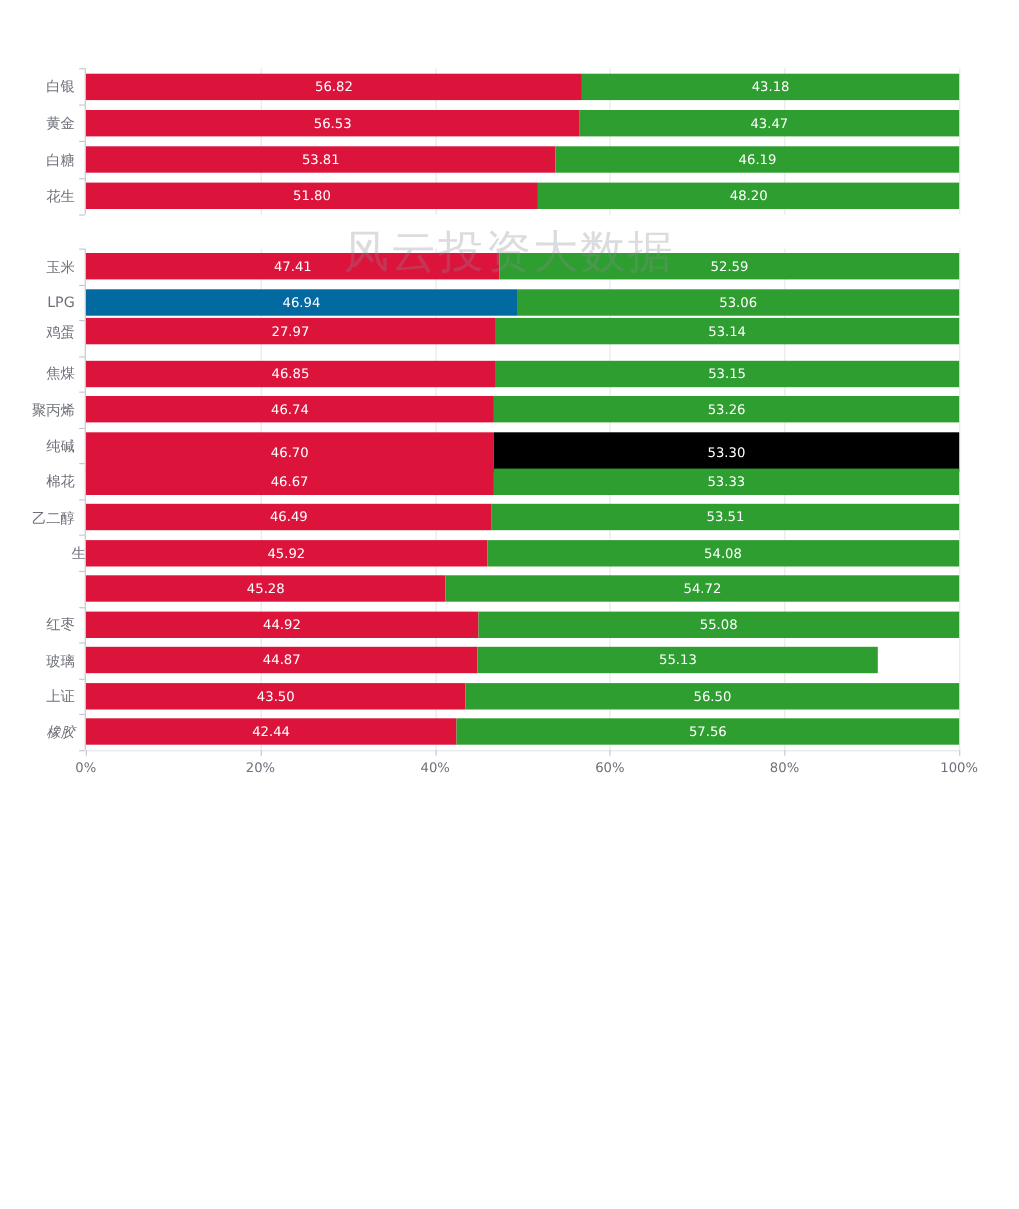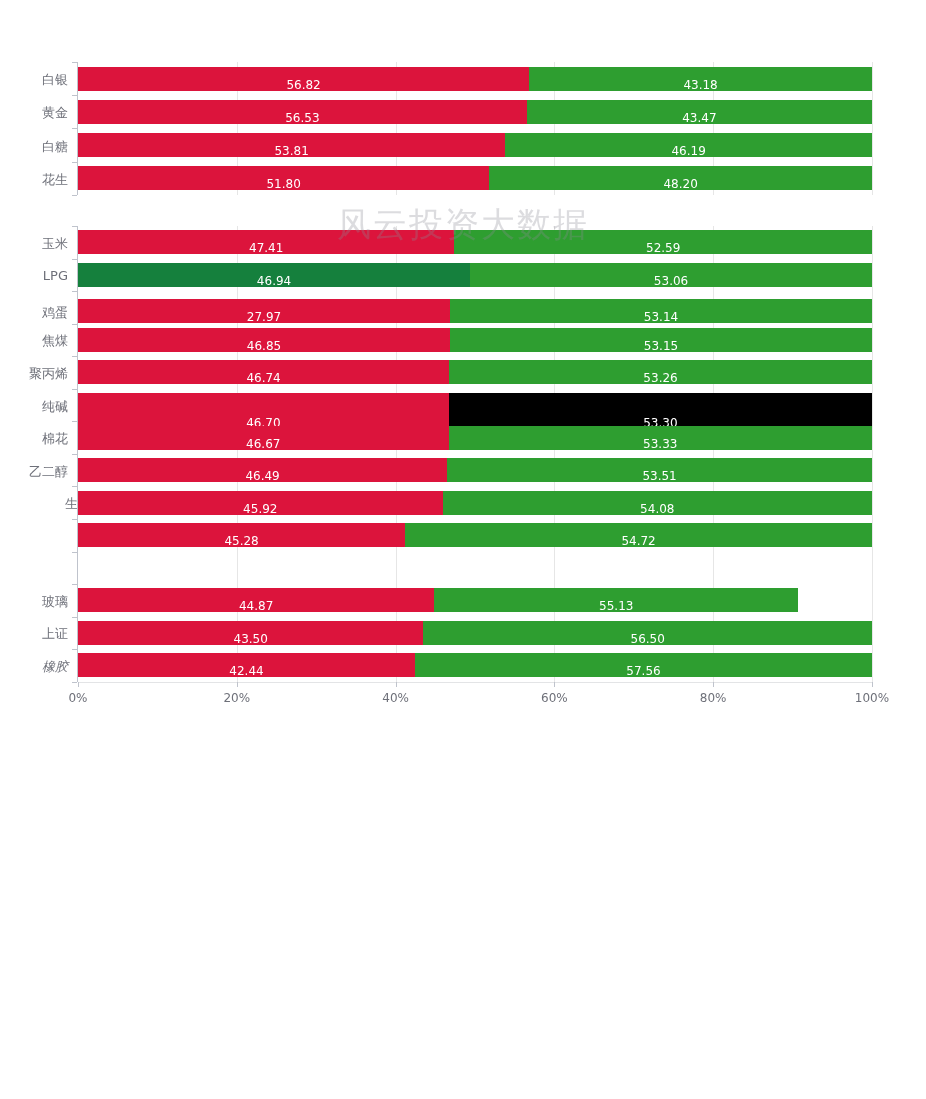--- a/index.html
+++ b/index.html
@@ -25,21 +25,21 @@
     border-radius: 26px;
   }
 
   
   .watermark {
     position: absolute;
     left: 0;
     top: 202px;
     width: 926px;
     text-align: center;
-    font-size: 34px;
+    font-size: 41px;
     letter-spacing: 2px;
     color: rgba(140, 140, 148, 0.30);
     font-family: Liberation Serif, serif;
     pointer-events: none;
     z-index: 5;
     white-space: nowrap;
     user-select: none;
   }
 
   
@@ -107,21 +107,21 @@
     position: absolute;
     left: 78px;
     width: 794px;
     height: 100%;
     display: flex;
     flex-direction: row;
   }
   .seg {
     height: 100%;
     display: flex;
-    align-items: flex-end;
+    align-items: center;
     justify-content: center;
     box-sizing: border-box;
     overflow: hidden;
   }
   .seg span {
     color: #ffffff;
     font-size: 12px;
     line-height: 1;
     font-family: "DejaVu Sans", "Liberation Sans", sans-serif;
     white-space: nowrap;
@@ -259,29 +259,29 @@
             <span>47.41</span>
           </div>
           <div class="seg seg-down" style="width: 417.565px; background: rgb(46, 158, 48);">
             <span>52.59</span>
           </div>
         </div>
       </div>
       <div class="row" style="top: 36.825px; height: 24px;">
         <div class="row-label" style="top: 6.5px;">LPG</div>
         <div class="bar-track">
-          <div class="seg seg-up" style="width: 411px; background: #15803d;">
+          <div class="seg seg-up" style="width: 411px; background: #0369a1;">
             <span>46.94</span>
           </div>
           <div class="seg seg-down" style="width: 421.296px; background: rgb(46, 158, 48);">
             <span>53.06</span>
           </div>
         </div>
       </div>
-      <div class="row" style="top: 73px; height: 24px;">
+      <div class="row" style="top: 63px; height: 24px;">
         <div class="row-label" style="top: 6.5px;">鸡蛋</div>
         <div class="bar-track">
           <div class="seg seg-up" style="width: 372.068px; background: rgb(220, 20, 60);">
             <span>27.97</span>
           </div>
           <div class="seg seg-down" style="width: 421.932px; background: rgb(46, 158, 48);">
             <span>53.14</span>
           </div>
         </div>
       </div>
@@ -352,20 +352,31 @@
         </div>
       </div>
       <div class="row" style="top: 297.225px; height: 24px;">
         <div class="row-label" style="top: 6.5px; padding-left: 37px;">纸浆</div>
         <div class="bar-track">
           <div class="seg seg-up" style="width: 359.523px; background: rgb(220, 20, 60);">
             <span>45.28</span>
           </div>
           <div class="seg seg-down" style="width: 513px; background: rgb(46, 158, 48);">
             <span>54.72</span>
+          </div>
+        </div>
+      </div>
+      <div class="row" style="top: 329.775px; height: 24px;">
+        <div class="row-label" style="top: 6.5px;">红枣</div>
+        <div class="bar-track">
+          <div class="seg seg-up" style="width: 356.665px; background: rgb(220, 20, 60);">
+            <span>44.92</span>
+          </div>
+          <div class="seg seg-down" style="width: 437.335px; background: rgb(46, 158, 48);">
+            <span>55.08</span>
           </div>
         </div>
       </div>
       <div class="row" style="top: 362.325px; height: 24px;">
         <div class="row-label" style="top: 6.5px;">玻璃</div>
         <div class="bar-track">
           <div class="seg seg-up" style="width: 356.268px; background: rgb(220, 20, 60);">
             <span>44.87</span>
           </div>
           <div class="seg seg-down" style="width: 364px; background: rgb(46, 158, 48);">

